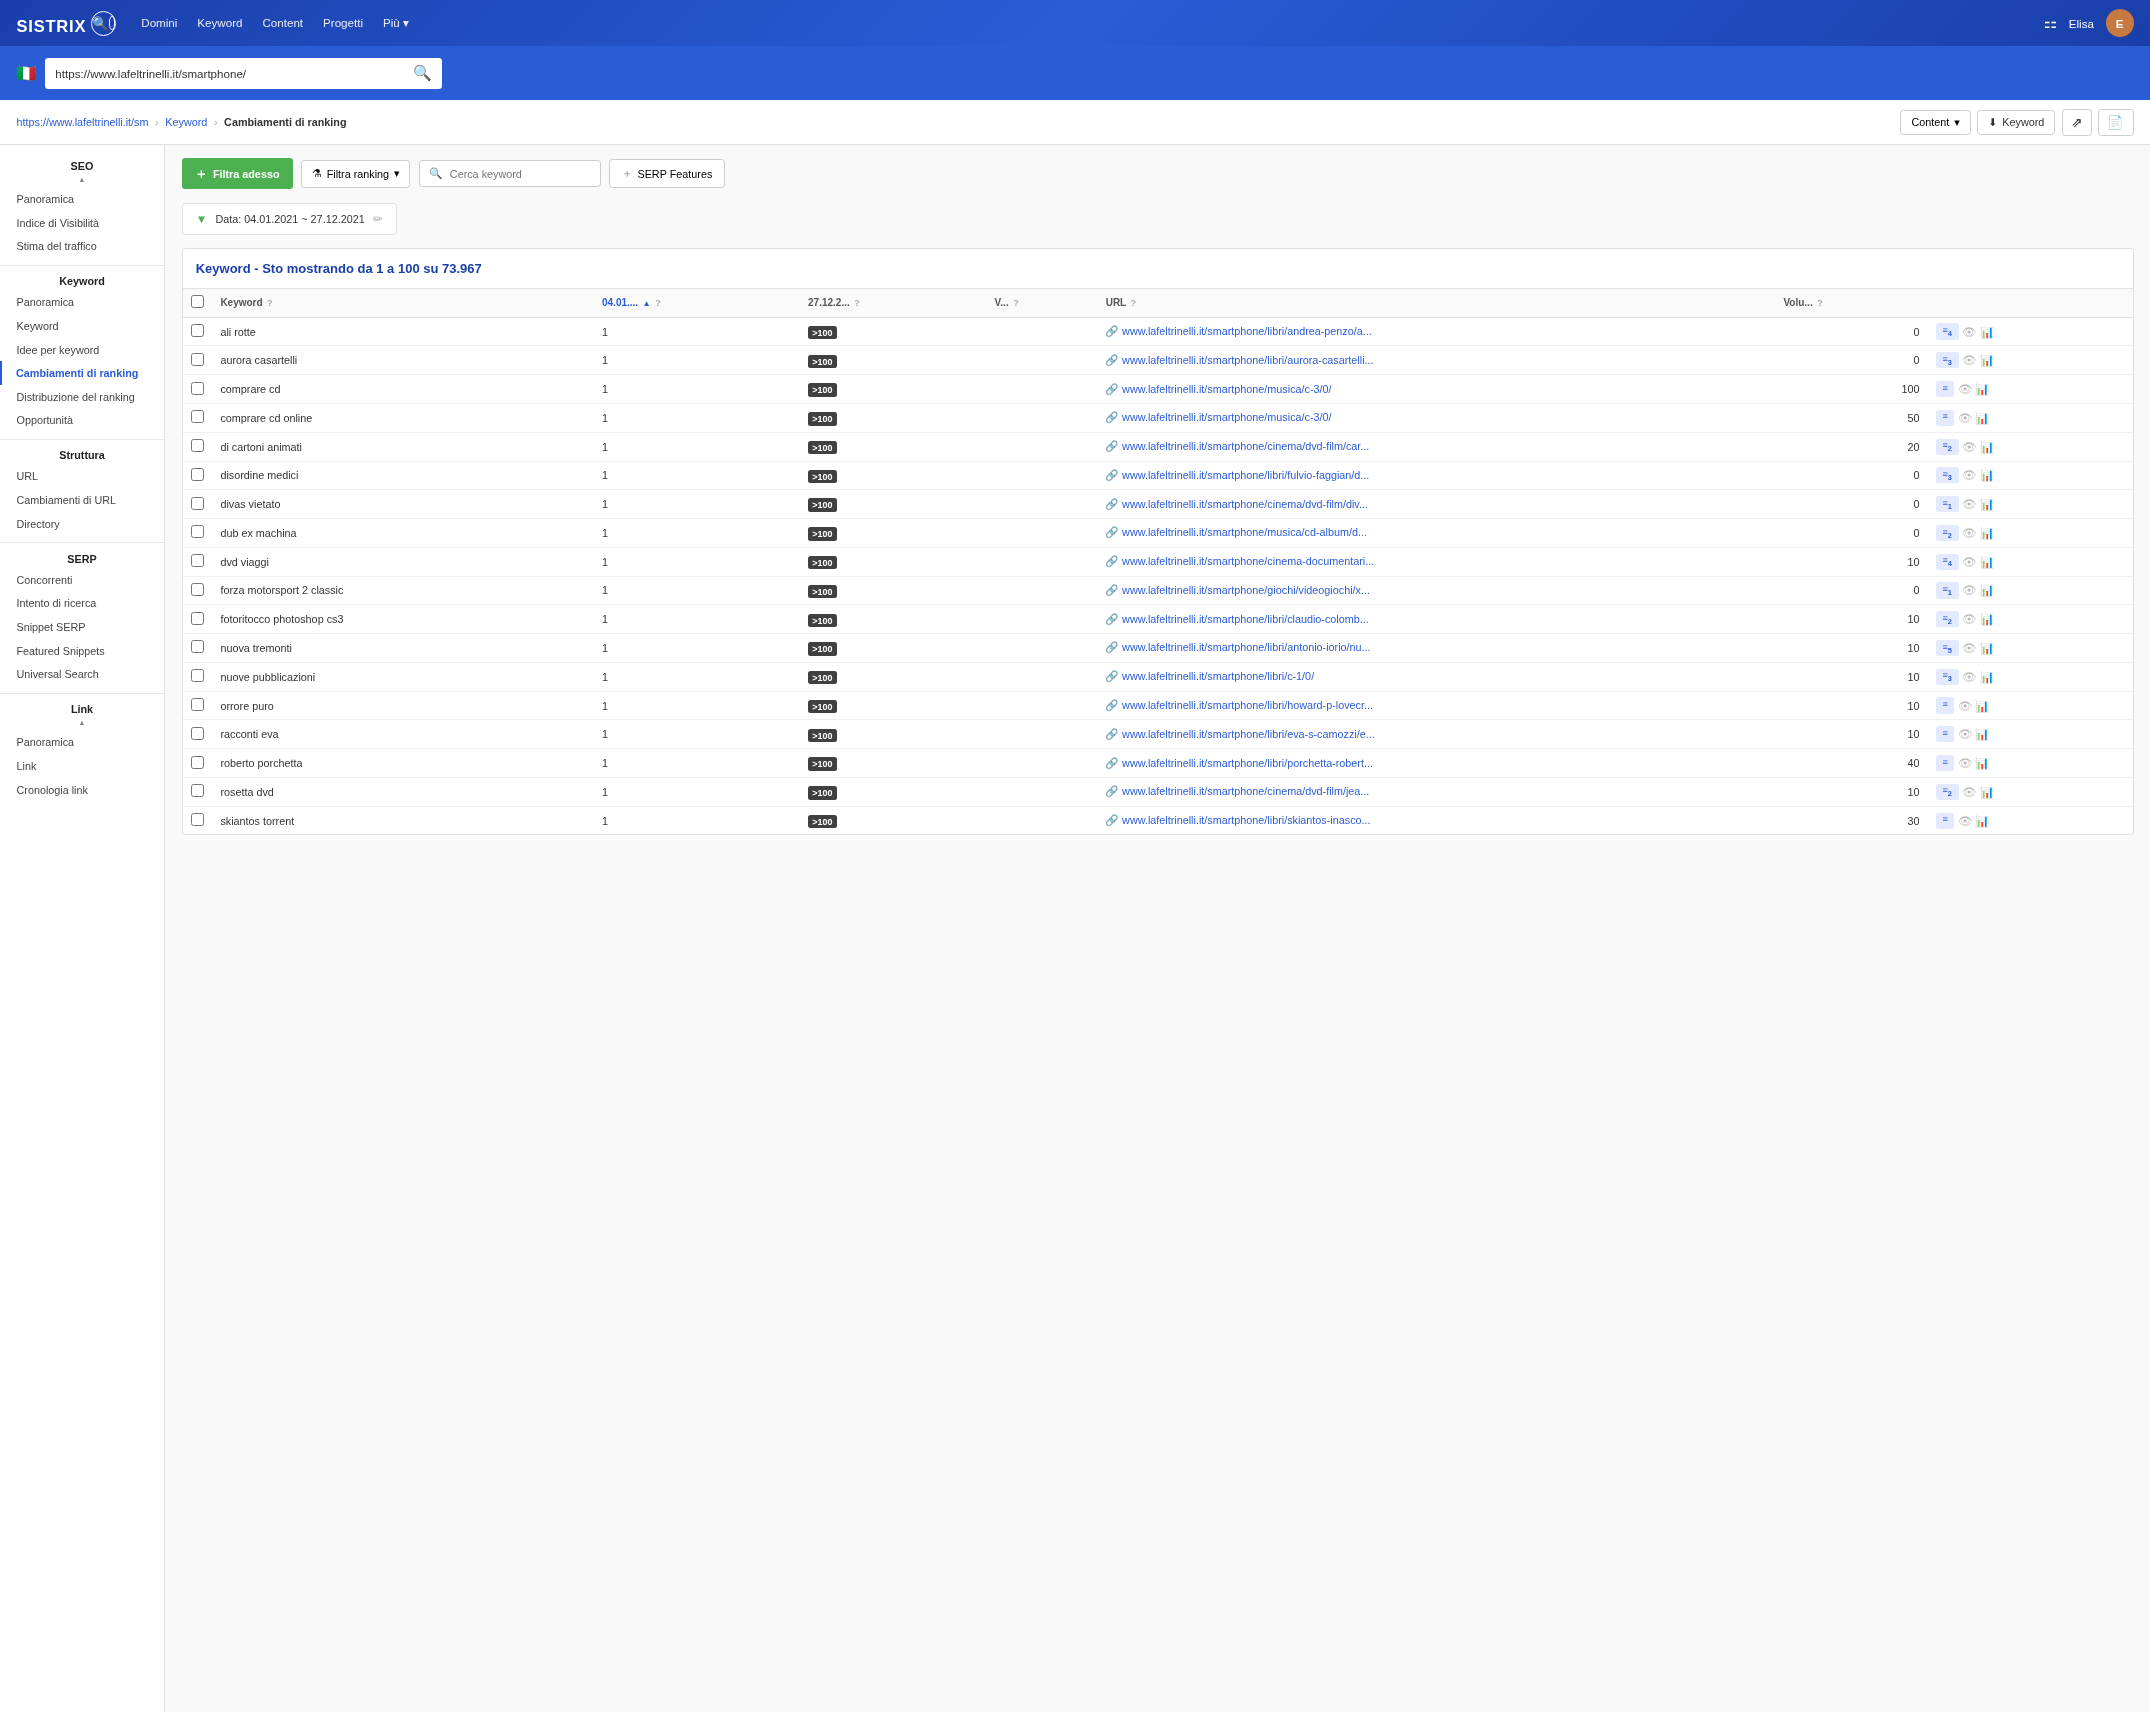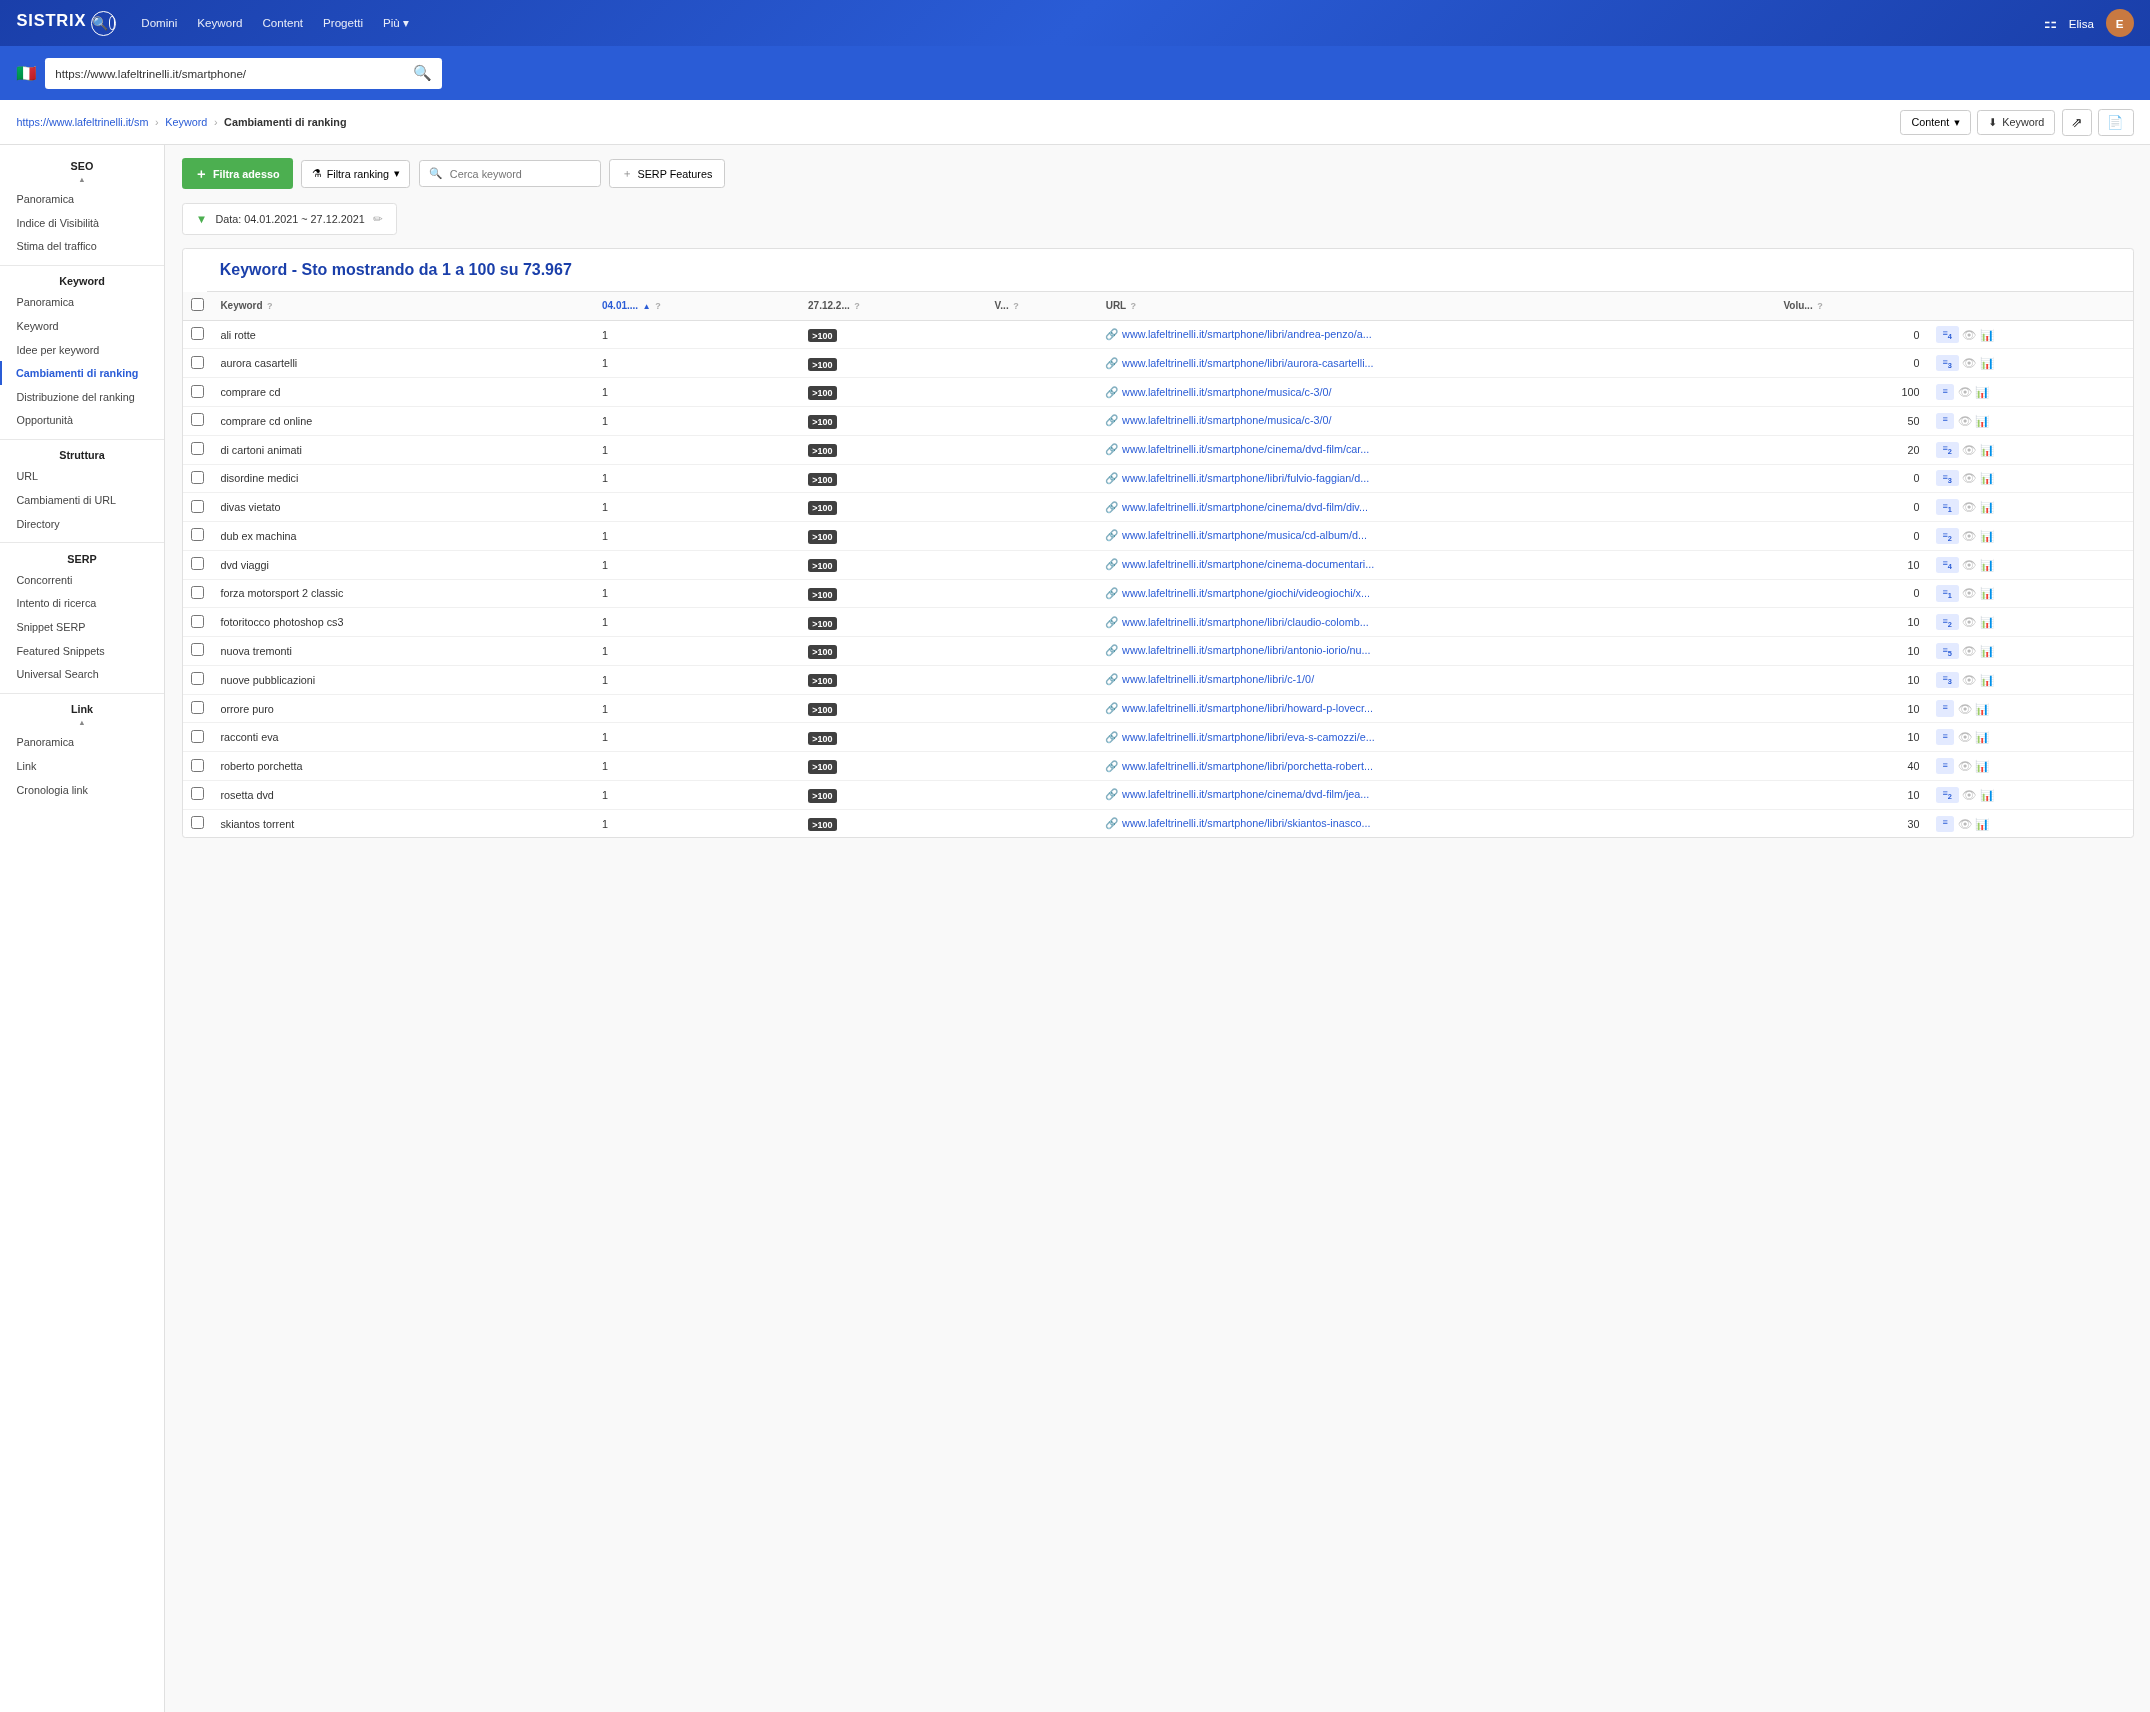--- a/index.html
+++ b/index.html
@@ -3,21 +3,21 @@
   <meta charset="utf-8">
   <style>
     * { box-sizing: border-box; margin: 0; padding: 0; }
     body { font-family: -apple-system, BlinkMacSystemFont, 'Segoe UI', Arial, sans-serif; font-size: 10.8px; background: #f5f5f5; color: #333; }
 
     
     .top-nav {
       background: linear-gradient(135deg, #1a3faa 0%, #2a5cd6 50%, #1a3faa 100%);
       display: flex; align-items: center; padding: 0 16.5px; height: 46px;
     }
-    .logo { display: flex; align-items: flex-start; margin-right: 25px; }
+    .logo { display: flex; align-items: flex-end; margin-right: 25px; }
     .logo-text { color: white; font-size: 16.5px; font-weight: 700; letter-spacing: 0.8px; }
     .logo-icon { width: 25px; height: 25px; border: 1.7px solid white; border-radius: 50%; display: flex; align-items: center; justify-content: center; margin-left: 5px; }
     .logo-icon::after { content: ''; width: 11.6px; height: 11.6px; border: 1.7px solid white; border-radius: 50%; }
     .nav-links { display: flex; gap: 20px; flex: 1; }
     .nav-link { color: rgba(255,255,255,0.9); text-decoration: none; font-size: 11.6px; font-weight: 500; cursor: pointer; }
     .nav-piu { display: flex; align-items: center; gap: 3.3px; }
     .nav-right { display: flex; align-items: center; gap: 11.6px; margin-left: auto; }
     .apps-icon { color: white; font-size: 15px; cursor: pointer; }
     .user-name { color: white; font-size: 11.6px; font-weight: 500; }
     .avatar { width: 28px; height: 28px; border-radius: 50%; background: #c87941; display: flex; align-items: center; justify-content: center; color: white; font-size: 11.6px; font-weight: 600; overflow: hidden; }
@@ -73,21 +73,21 @@
     .btn-serp { background: white; border: 0.8px solid #ccc; border-radius: 3.3px; padding: 6.6px 11.6px; cursor: pointer; font-size: 10.8px; display: flex; align-items: center; gap: 5px; }
 
     
     .date-filter { background: white; border: 0.8px solid #e0e0e0; border-radius: 3.3px; padding: 8.3px 13.2px; margin-bottom: 13.2px; display: inline-flex; align-items: center; gap: 8.3px; }
     .date-filter .filter-icon { color: #4caf50; font-size: 11.6px; }
     .date-text { font-size: 10.8px; color: #333; }
     .edit-icon { color: #aaa; cursor: pointer; font-size: 11.6px; }
 
     
     .table-section { background: white; border: 0.8px solid #e0e0e0; border-radius: 3.3px; }
-    .table-title { padding: 11.6px 13.2px; font-size: 16px; font-weight: 700; color: #1a3faa; border-bottom: 0.8px solid #e0e0e0; margin-left: 24px; }
+    .table-title { padding: 11.6px 13.2px; font-size: 13px; font-weight: 700; color: #1a3faa; border-bottom: 0.8px solid #e0e0e0; }
     .data-table { width: 100%; border-collapse: collapse; }
     .data-table th { padding: 6.6px 8.3px; text-align: left; font-size: 10px; font-weight: 600; color: #555; border-bottom: 1.7px solid #e0e0e0; background: #fafafa; white-space: nowrap; }
     .data-table th.sorted { color: #2a5cd6; }
     .data-table td { padding: 5.8px 8.3px; border-bottom: 0.8px solid #f0f0f0; font-size: 10.8px; vertical-align: middle; }
     .data-table tr:last-child td { border-bottom: none; }
     .checkbox-cell { width: 25px; }
     .sort-arrow { color: #2a5cd6; font-size: 8.3px; margin-left: 1.7px; }
     .help-icon { color: #aaa; font-size: 9px; margin-left: 1.7px; cursor: help; }
     .badge-gt100 { background: #404040; color: white; border-radius: 2.5px; padding: 1.7px 4.1px; font-size: 9px; font-weight: 600; }
     .url-cell { color: #2a5cd6; font-size: 10px; max-width: 248px; overflow: hidden; text-overflow: ellipsis; white-space: nowrap; }

